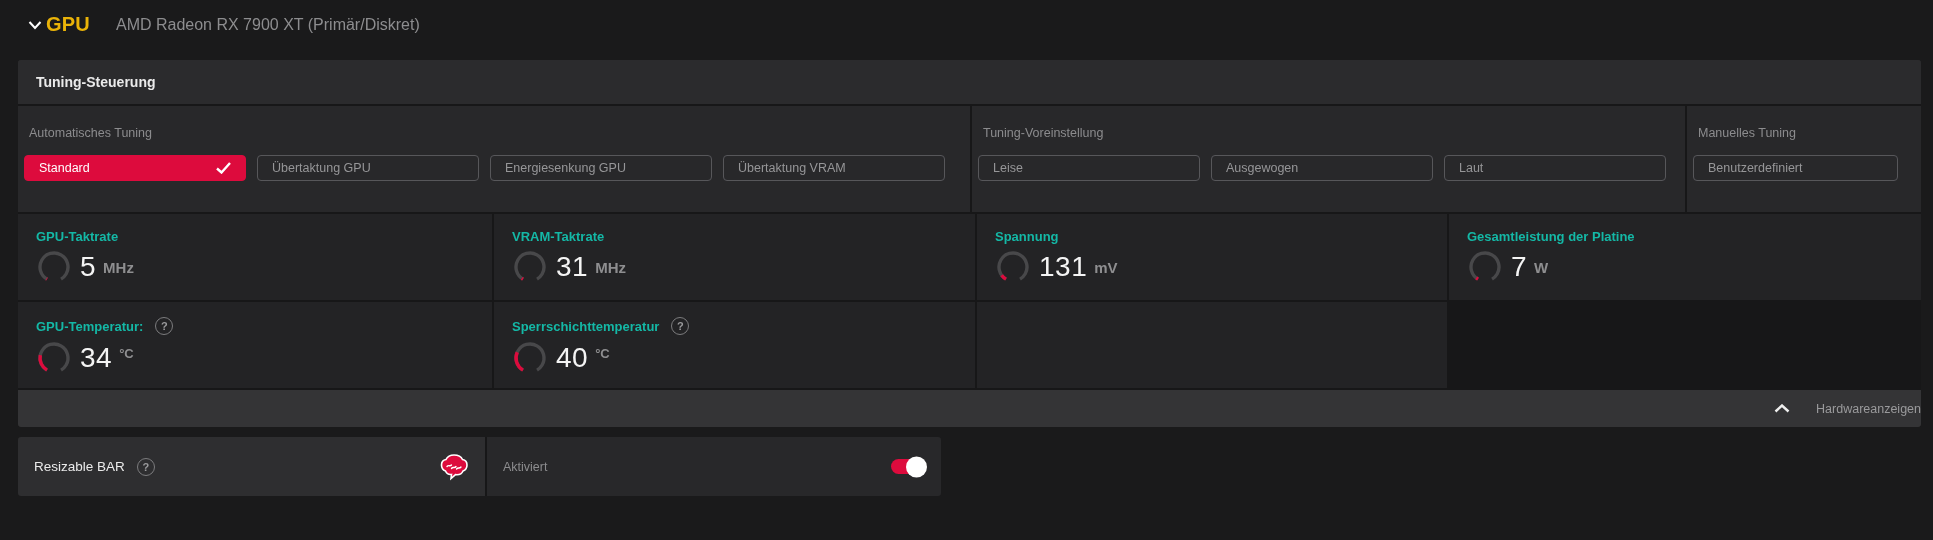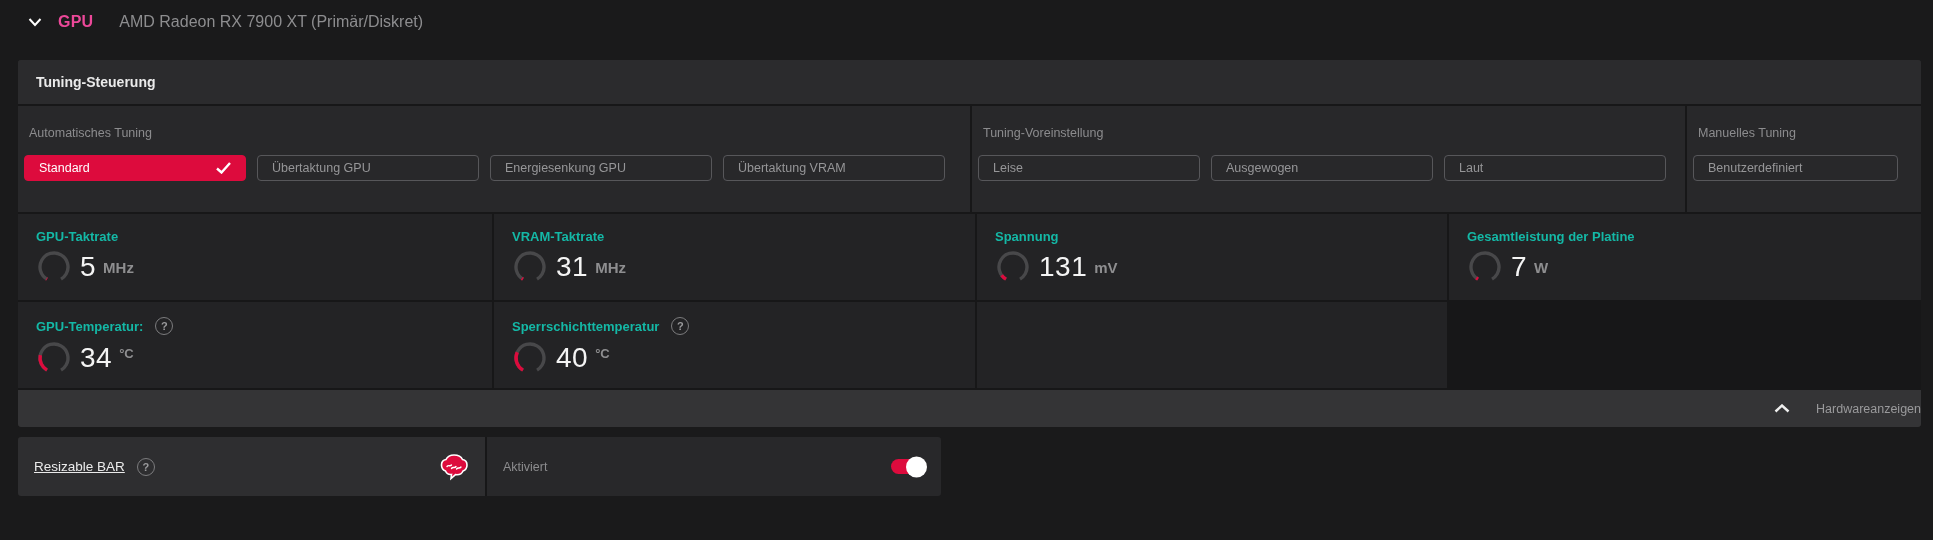--- a/index.html
+++ b/index.html
@@ -10,21 +10,21 @@
     color:#e6e6e6;
     position:relative;
     overflow:hidden;
   }
   
   .top-header {
     position:absolute; left:28px; top:13px;
     display:flex; align-items:center;
   }
   .hdr-chevron { width:14px; height:10px; cursor:pointer; }
-  .hdr-gpu { margin-left:16px; font-size:16px; font-weight:700; color:#ec4899; letter-spacing:0.2px; }
+  .hdr-gpu { margin-left:4px; font-size:20px; font-weight:700; color:#eab308; letter-spacing:0.2px; }
   .hdr-device { margin-left:26px; font-size:16px; color:#8d8d8f; }
 
   
   .main-panel {
     position:absolute; left:18px; top:60px; width:1903px; height:367px;
     background:#28282a; border-radius:3px;
     display:flex; flex-direction:column; overflow:hidden;
   }
   .panel-title {
     height:46px; flex:0 0 46px; background:#2b2b2d;
@@ -91,21 +91,21 @@
 
   
   .rbar-panel {
     position:absolute; left:18px; top:437px; width:923px; height:59px;
     border-radius:3px; overflow:hidden; display:flex;
   }
   .rbar-left {
     flex:0 0 467px; background:#2e2e30; display:flex; align-items:center;
     padding:0 16px 0 16px;
   }
-  .rbar-title { font-size:13.5px; color:#eaeaea;text-decoration:underline; }
+  .rbar-title { font-size:13.5px; color:#eaeaea; }
   .rbar-left .help-icon { margin-left:12px; }
   .brain-icon { margin-left:auto; width:30px; height:28px; }
   .rbar-right {
     flex:1 1 auto; background:#28282a; display:flex; align-items:center;
     padding:0 16px; border-left:2px solid #171718;
   }
   .rbar-status { font-size:12.5px; color:#8c8c8e; }
   .toggle { margin-left:auto; position:relative; width:34px; height:15px; cursor:pointer; }
   .toggle-track { position:absolute; left:0; top:0; width:34px; height:15px; border-radius:8px; background:#dd0b3d; }
   .toggle-knob {

